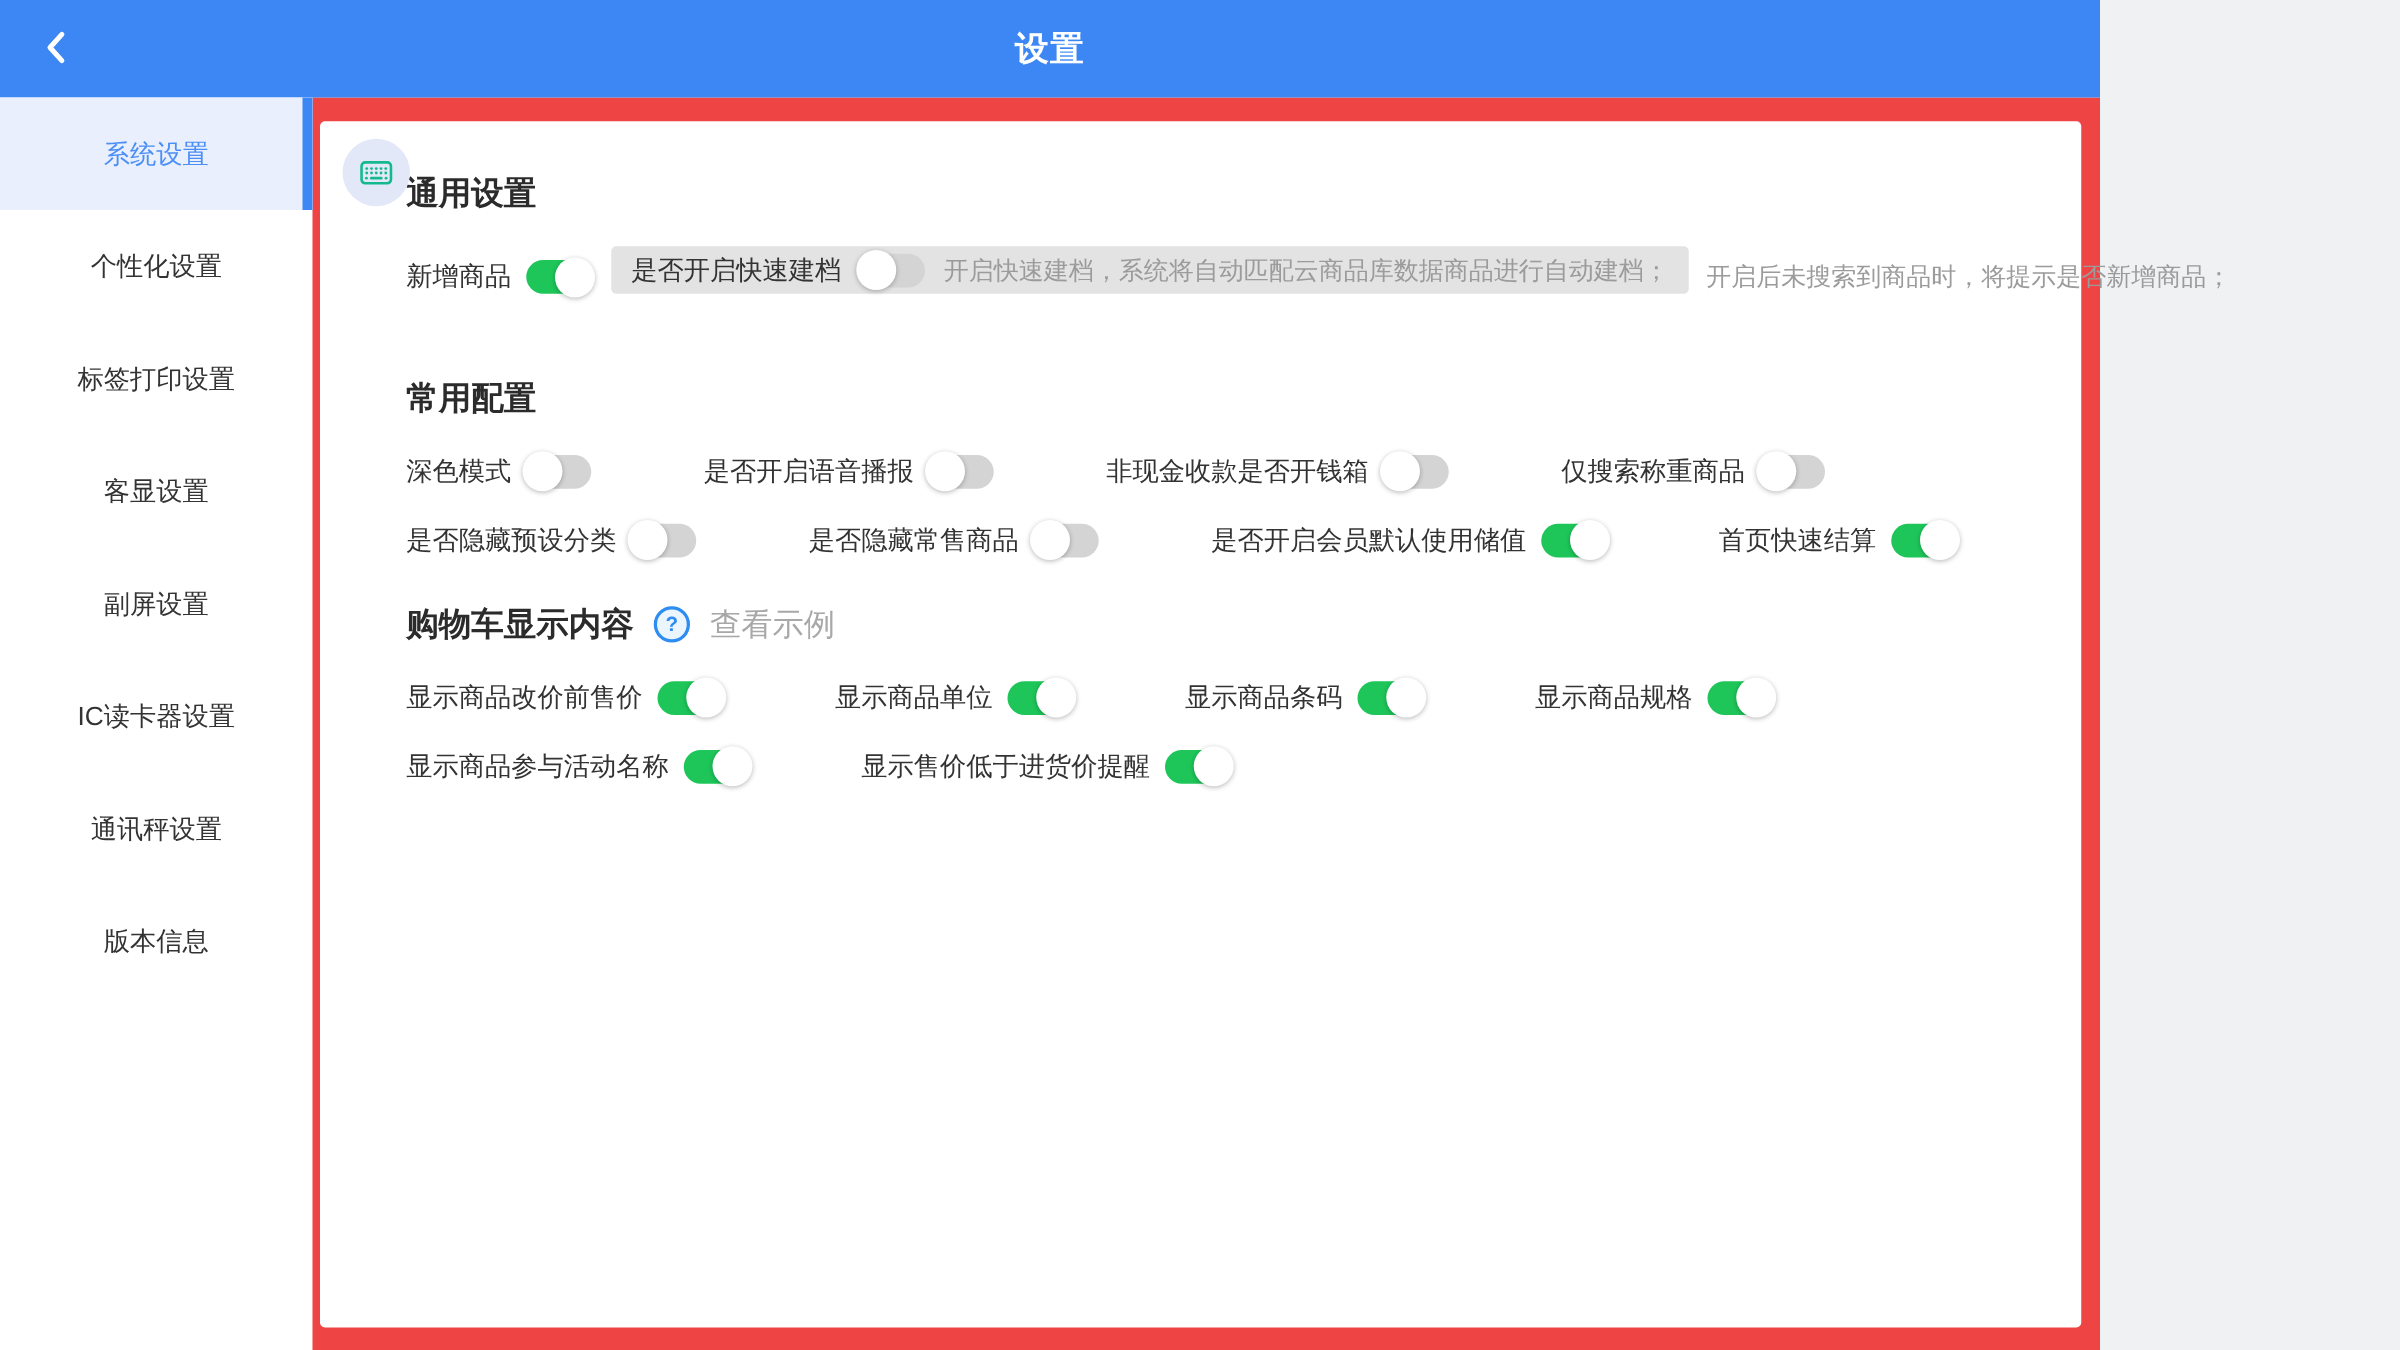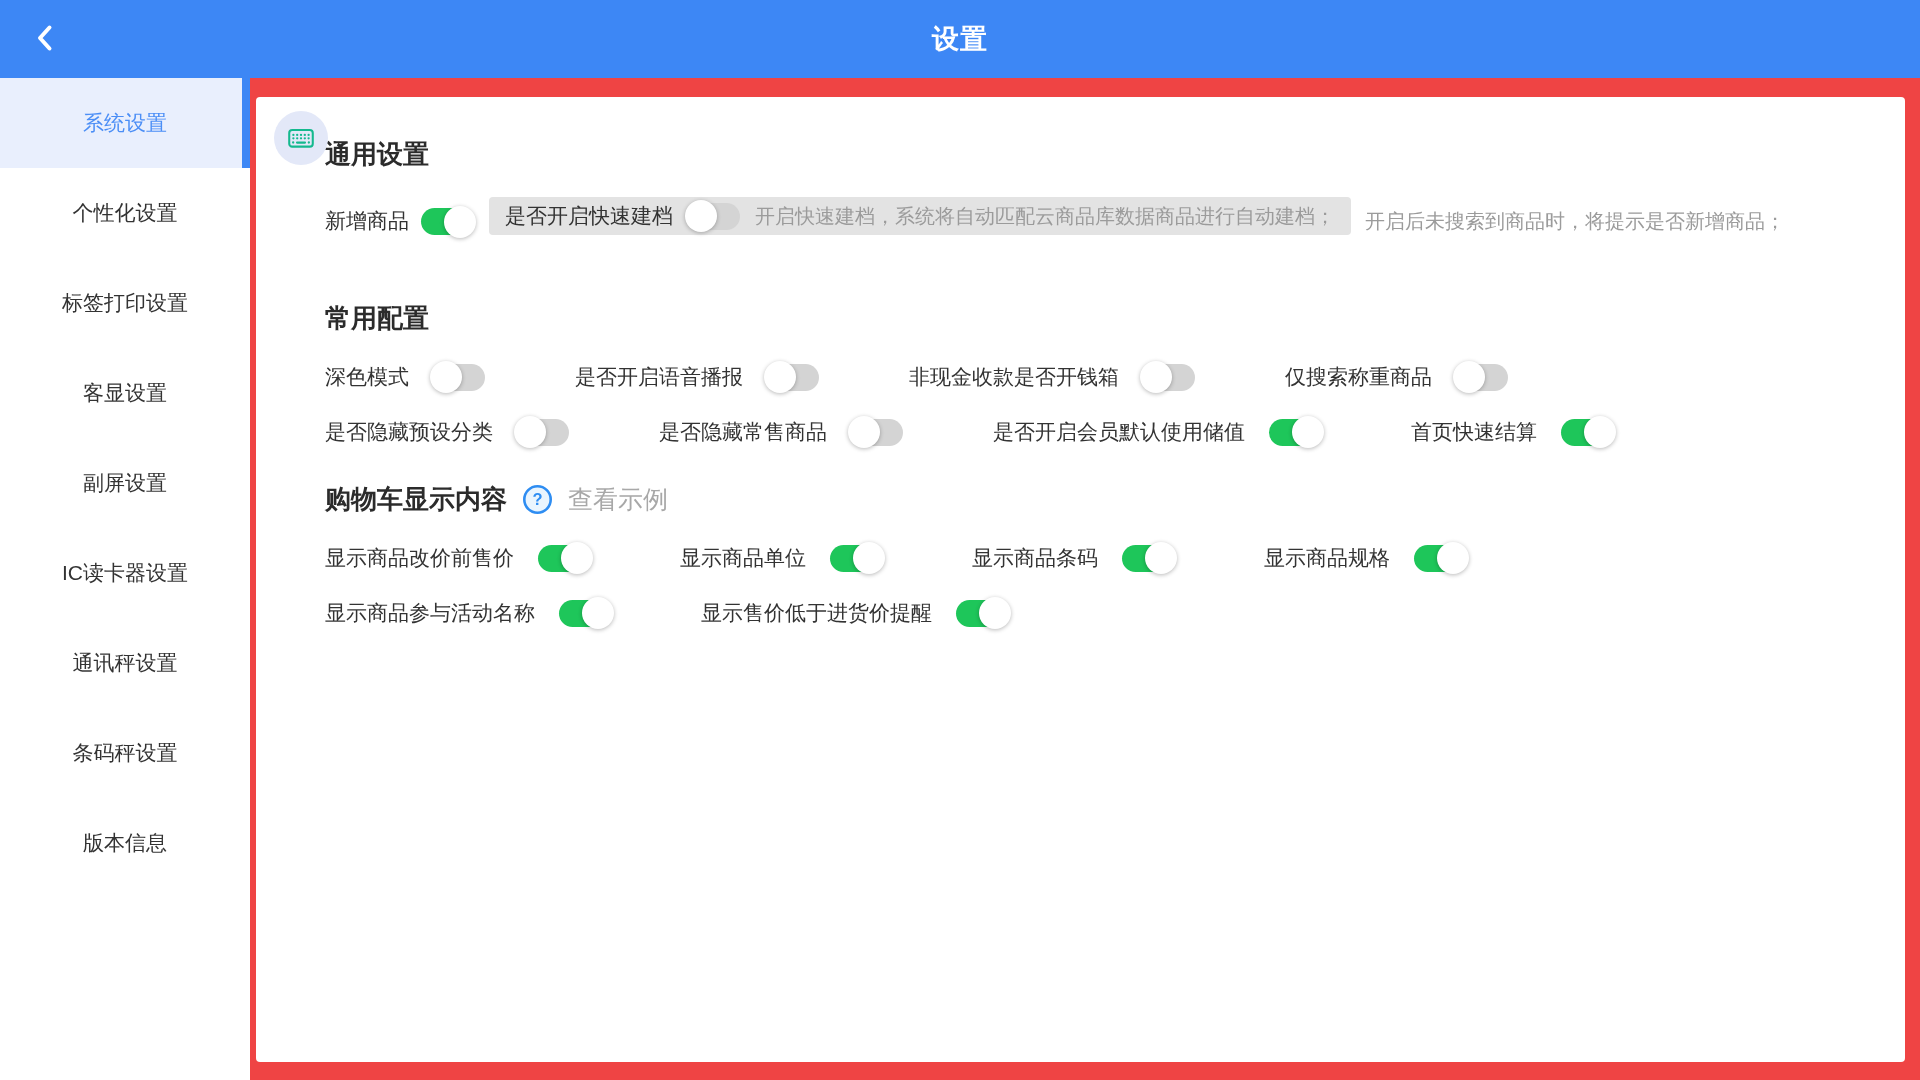--- a/index.html
+++ b/index.html
@@ -2,21 +2,21 @@
 <html style="--accent: #3d87f5; --toggle-on: #1ec65a; --toggle-off: #d4d4d4;"><head>
 <meta charset="utf-8">
 <style>
   * { box-sizing: border-box; margin: 0; padding: 0; }
   html, body { width: 1920px; height: 1080px; overflow: hidden; }
   body {
     font-family: "Liberation Sans", "DejaVu Sans", sans-serif;
     color: #333;
     background: #f0f1f3;
   }
-  .app { width: 1920px; height: 1080px; display: flex; flex-direction: column; }
+  .app { width: 1680px; height: 1080px; display: flex; flex-direction: column; }
 
   
   .header {
     height: 78px; flex: 0 0 78px;
     background: var(--accent, #3d87f5);
     position: relative;
     display: flex; align-items: center; justify-content: center;
   }
   .back-btn {
     position: absolute; left: 22px; top: 0; height: 78px; width: 44px;
@@ -58,21 +58,21 @@
   .general-row > .lbl { margin-right: 12px; }
   .quick-box {
     margin-left: 16px; height: 38px; background: #e3e3e3; border-radius: 4px;
     display: flex; align-items: center; padding: 0 16px; gap: 15px;
   }
   .hint { font-size: 20px; color: #9b9b9b; white-space: nowrap; }
   .hint.outer { margin-left: 14px; }
 
   .sec-gap { margin-top: 66px; }
   .trow { display: flex; align-items: center; gap: 90px; margin-top: 27px; }
-  .titem { display: flex; align-items: center; gap: 24px; }
+  .titem { display: flex; align-items: center; gap: 12px; }
 
   .cart-head { margin-top: 36px; display: flex; align-items: center; gap: 15px; }
   .example-link { font-size: 25px; color: #a8a8a8; cursor: pointer; text-decoration: none; }
 
   
   .switch {
     position: relative; display: inline-block; flex: 0 0 auto;
     width: 52px; height: 27px; border-radius: 14px; cursor: pointer;
   }
   .switch.on { background: var(--toggle-on, #1ec65a); }
@@ -117,23 +117,20 @@
           <span>客显设置</span>
         </div>
         <div class="side-item">
           <span>副屏设置</span>
         </div>
         <div class="side-item">
           <span>IC读卡器设置</span>
         </div>
         <div class="side-item">
           <span>通讯秤设置</span>
-        </div>
-        <div class="side-item">
-          <span>条码秤设置</span>
         </div>
         <div class="side-item">
           <span>版本信息</span>
         </div>
       </nav>
 
     <main class="main">
       <section class="card">
 
         <span class="icon-circle">

